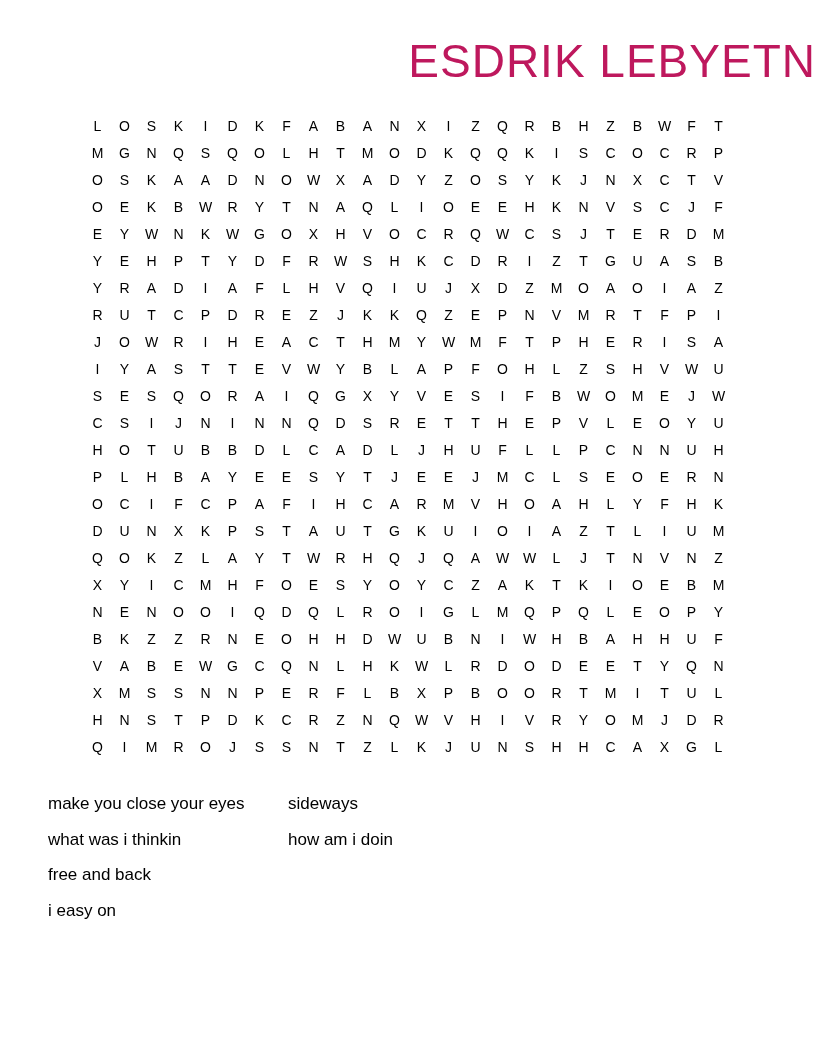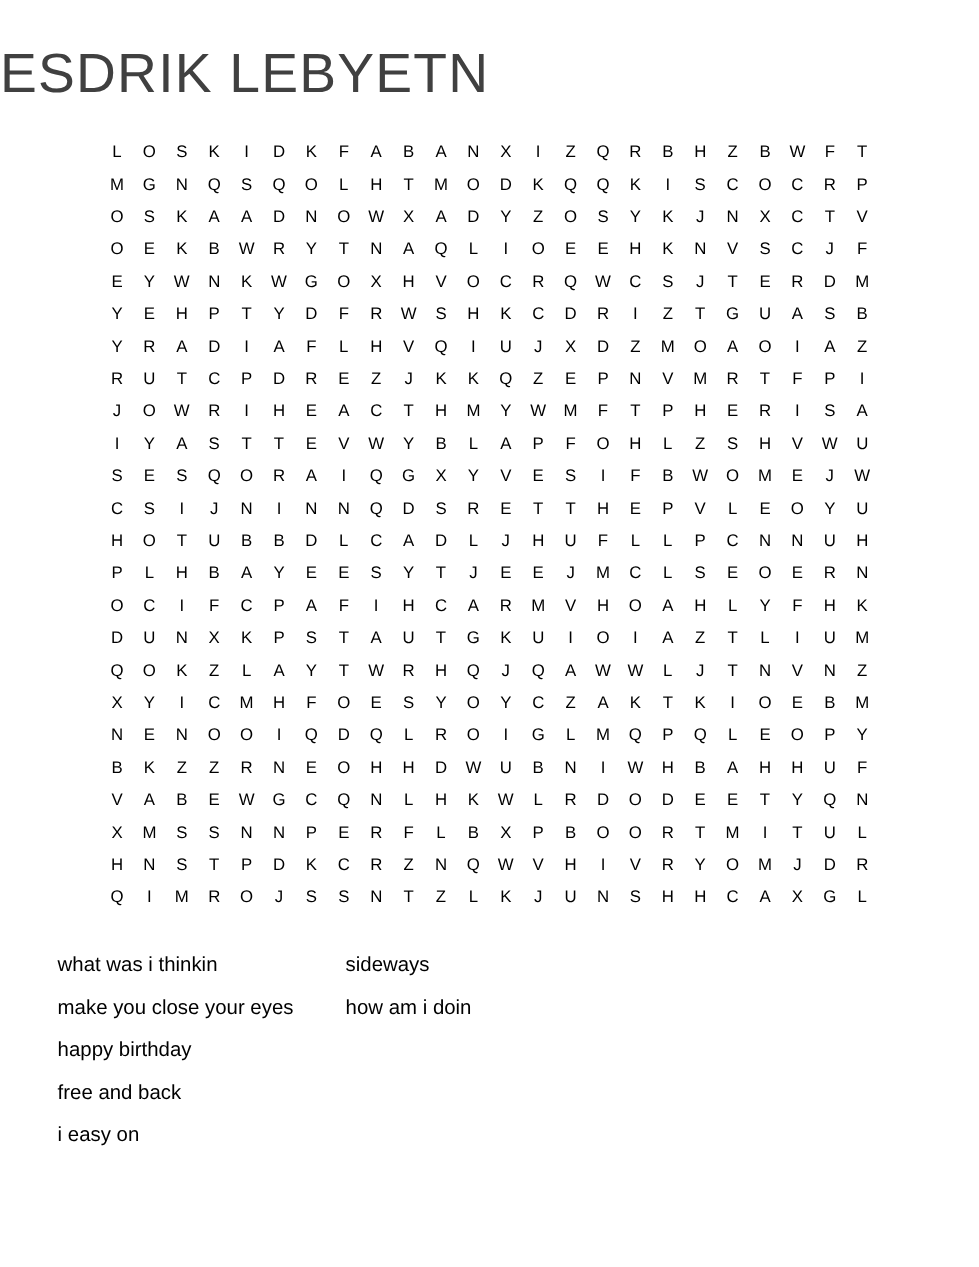--- a/index.html
+++ b/index.html
@@ -11,25 +11,25 @@
     position: relative;
     width: 816px;
     height: 1056px;
     background: #ffffff;
     font-family: "Liberation Sans", sans-serif;
     color: #000000;
     overflow: hidden;
   }
   .title {
     margin: 34px 0 0 0;
-    text-align: left;
+    text-align: right;
     font-size: 46px;
     font-weight: 400;
     letter-spacing: 1px;
-    color: #404040;
+    color: #be185d;
   }
   .grid {
     width: 648px;
     margin: 24px auto 0 auto;
   }
   .grid-row {
     display: flex;
     height: 27px;
   }
   .cell {
@@ -685,23 +685,22 @@
         <span class="cell">C</span>
         <span class="cell">A</span>
         <span class="cell">X</span>
         <span class="cell">G</span>
         <span class="cell">L</span>
       </div>
     </div>
 
   <div class="word-columns">
       <div class="word-col">
+        <div class="word-item">make you close your eyes</div>
         <div class="word-item">what was i thinkin</div>
-        <div class="word-item">make you close your eyes</div>
-        <div class="word-item">happy birthday</div>
         <div class="word-item">free and back</div>
         <div class="word-item">i easy on</div>
       </div>
       <div class="word-col">
         <div class="word-item">sideways</div>
         <div class="word-item">how am i doin</div>
       </div>
     </div>
 </div>
 

